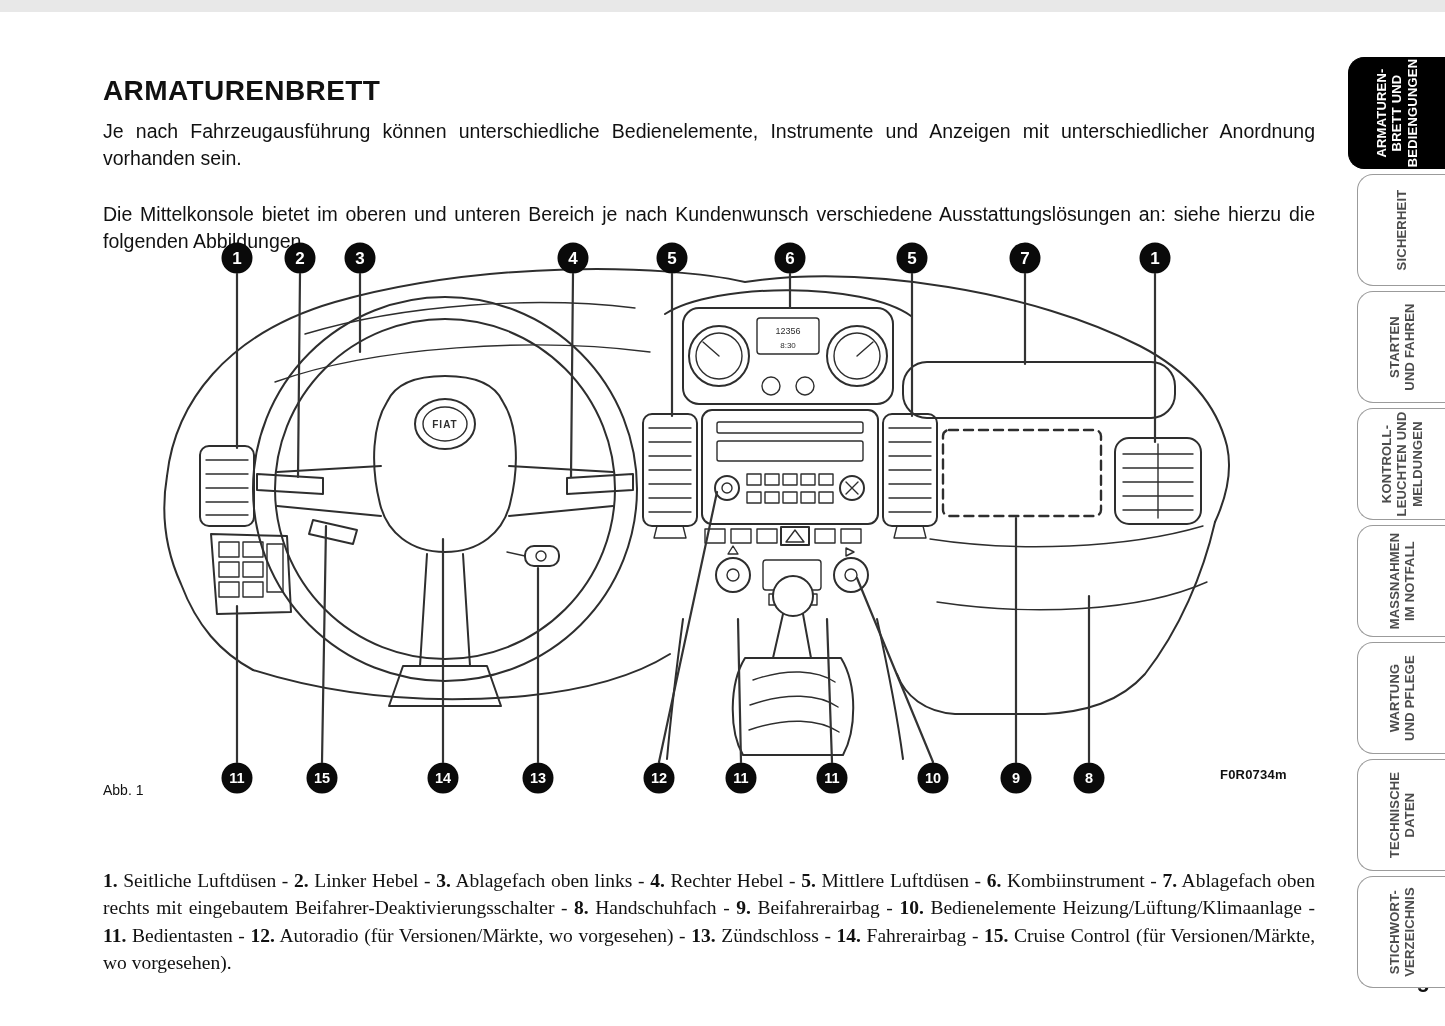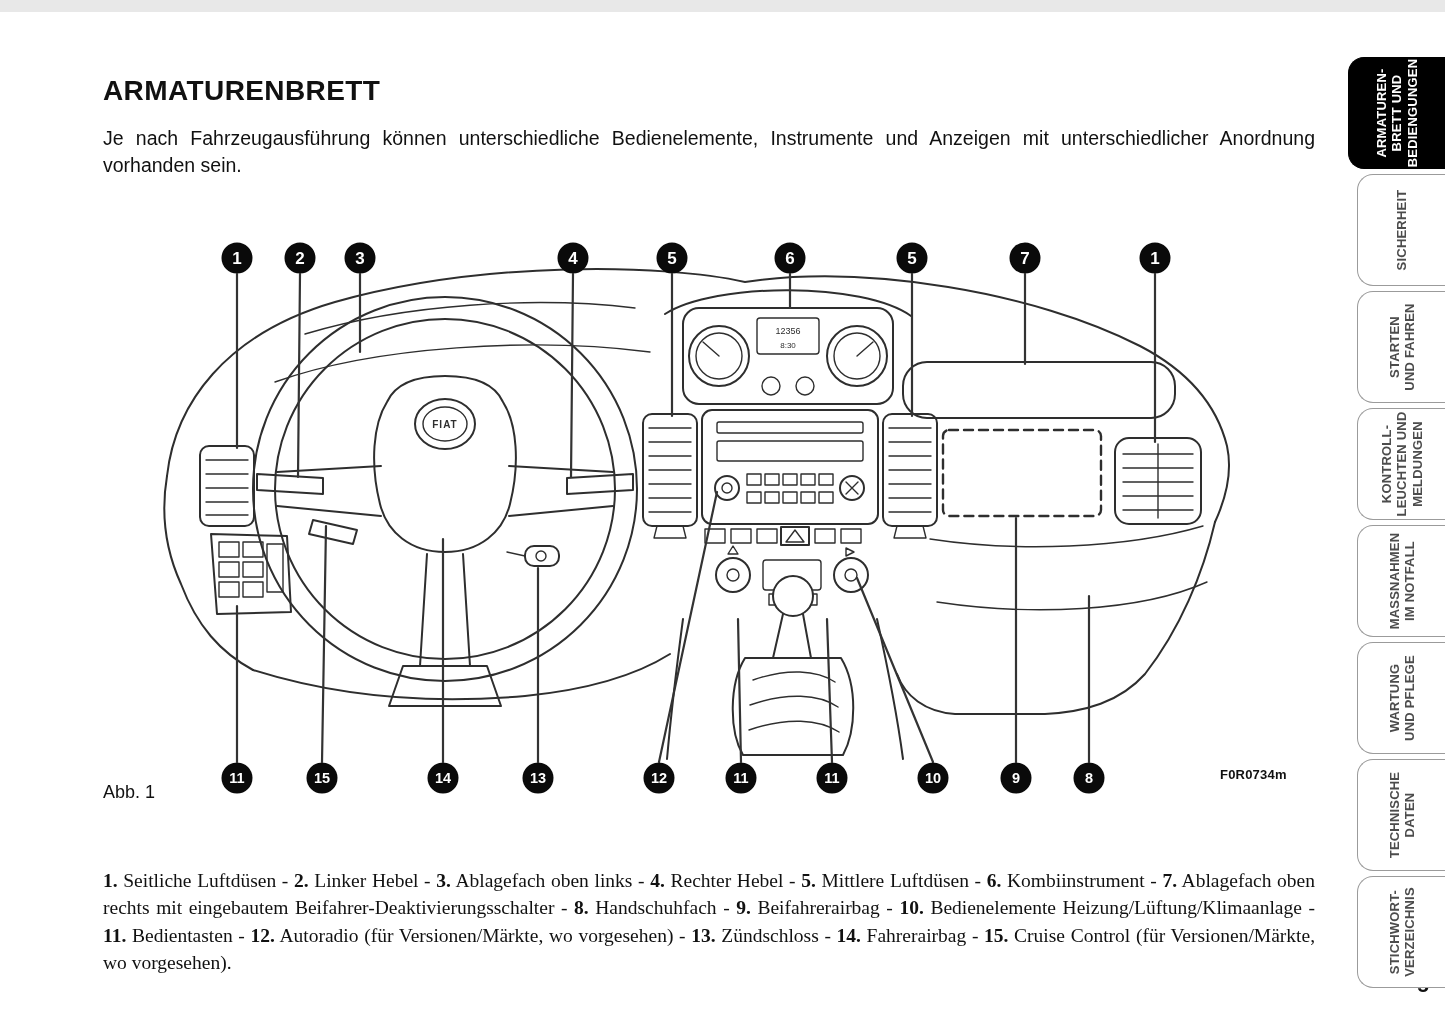--- a/index.html
+++ b/index.html
@@ -13,25 +13,25 @@
     margin:12px auto;
   }
   .title{
     position:absolute;left:103px;top:44px;
     font-size:28px;font-weight:bold;letter-spacing:.4px;
   }
   .para{
     position:absolute;left:103px;width:1212px;
     font-size:19.5px;line-height:27px;text-align:justify;
   }
-  .para.p1{top:93px;}
+  .para.p1{top:86px;}
   .para.p2{top:169px;}
   .figure-wrap{position:absolute;left:105px;top:222px;width:1215px;height:580px;}
   .figure-wrap svg{display:block;width:100%;height:100%;}
-  .abb{position:absolute;left:103px;top:770px;font-size:18px;}
+  .abb{position:absolute;left:103px;top:770px;font-size:14px;}
   .figcode{position:absolute;left:1220px;top:755px;font-size:13px;font-weight:700;letter-spacing:.2px;}
   .caption{
     position:absolute;left:103px;top:835px;width:1212px;
     font-size:19.5px;line-height:27.5px;text-align:justify;font-family:Liberation Serif, serif;
   }
   .caption strong{font-weight:bold;}
   .pagenum{position:absolute;right:16px;top:961px;font-size:21px;font-weight:bold;}
 
   
   .tab{
@@ -65,20 +65,21 @@
   .svgtxt{fill:#2e2e2e;text-anchor:middle;font-family:"Liberation Sans",sans-serif;}
 </style>
 </head>
 <body>
 
 <div class="page">
 
   <h1 class="title">ARMATURENBRETT</h1>
 
   <p class="para p1">Je nach Fahrzeugausführung können unterschiedliche Bedienelemente, Instrumente und Anzeigen mit unterschiedlicher Anordnung vorhanden sein.</p>
+  <p class="para p2">Die Mittelkonsole bietet im oberen und unteren Bereich je nach Kundenwunsch verschiedene Ausstattungslösungen an: siehe hierzu die folgenden Abbildungen.</p>
 
   <div class="figure-wrap">
     <svg viewBox="0 0 1215 580" aria-hidden="true">
 
       <g>
         <path class="ln" d="M62,242 C70,170 120,100 230,68 C380,26 560,30 640,48 C760,30 930,58 1035,112 C1085,138 1112,172 1122,212 C1127,235 1122,262 1110,288"></path>
         <path class="ln" d="M62,242 C56,278 60,315 76,350 C92,392 115,418 148,436"></path>
         <path class="ln" d="M148,436 C240,465 330,470 420,462 C480,456 530,442 565,420"></path>
         <path class="ln" d="M1110,288 C1098,340 1075,395 1040,440 C1015,468 980,478 940,480 L850,480 C820,478 800,462 792,440"></path>
         <path class="ln thin" d="M200,100 C300,70 430,62 530,74"></path>

